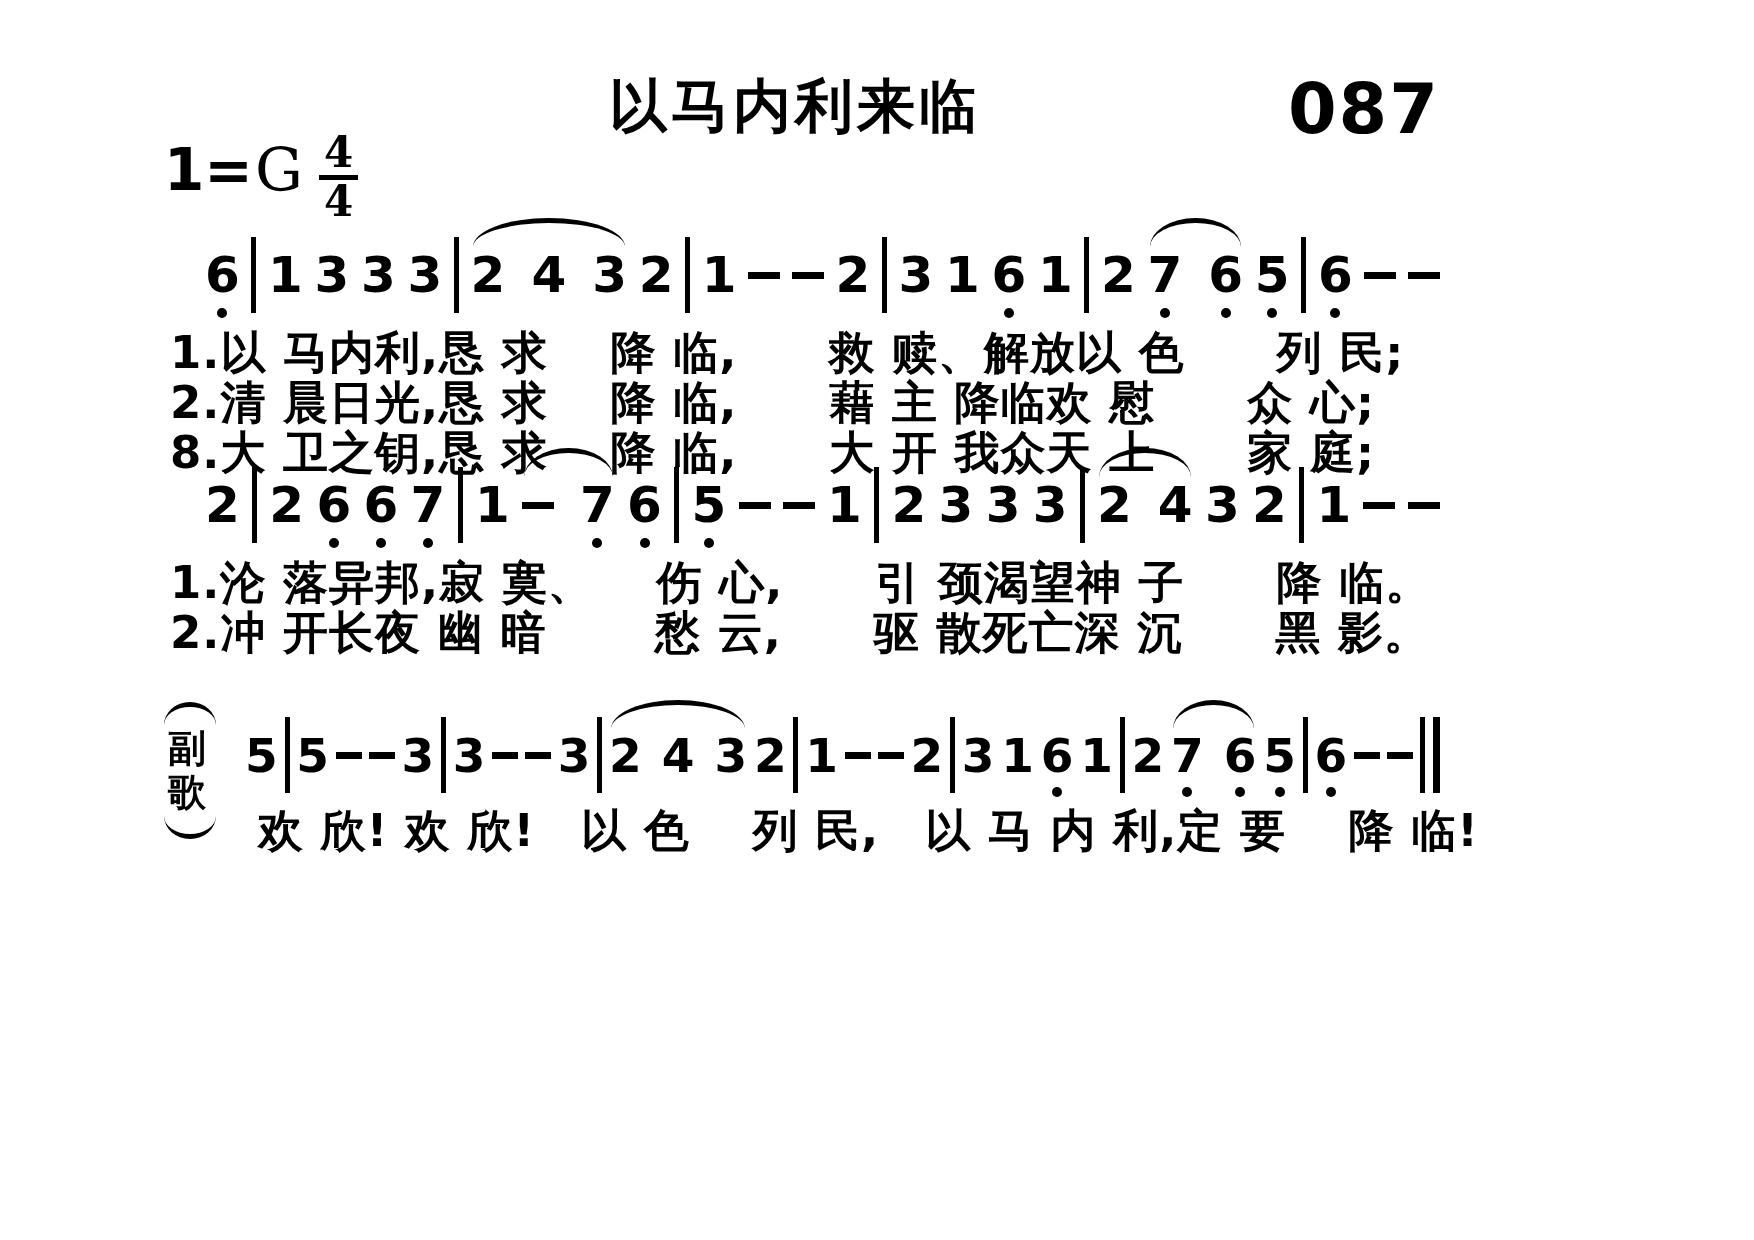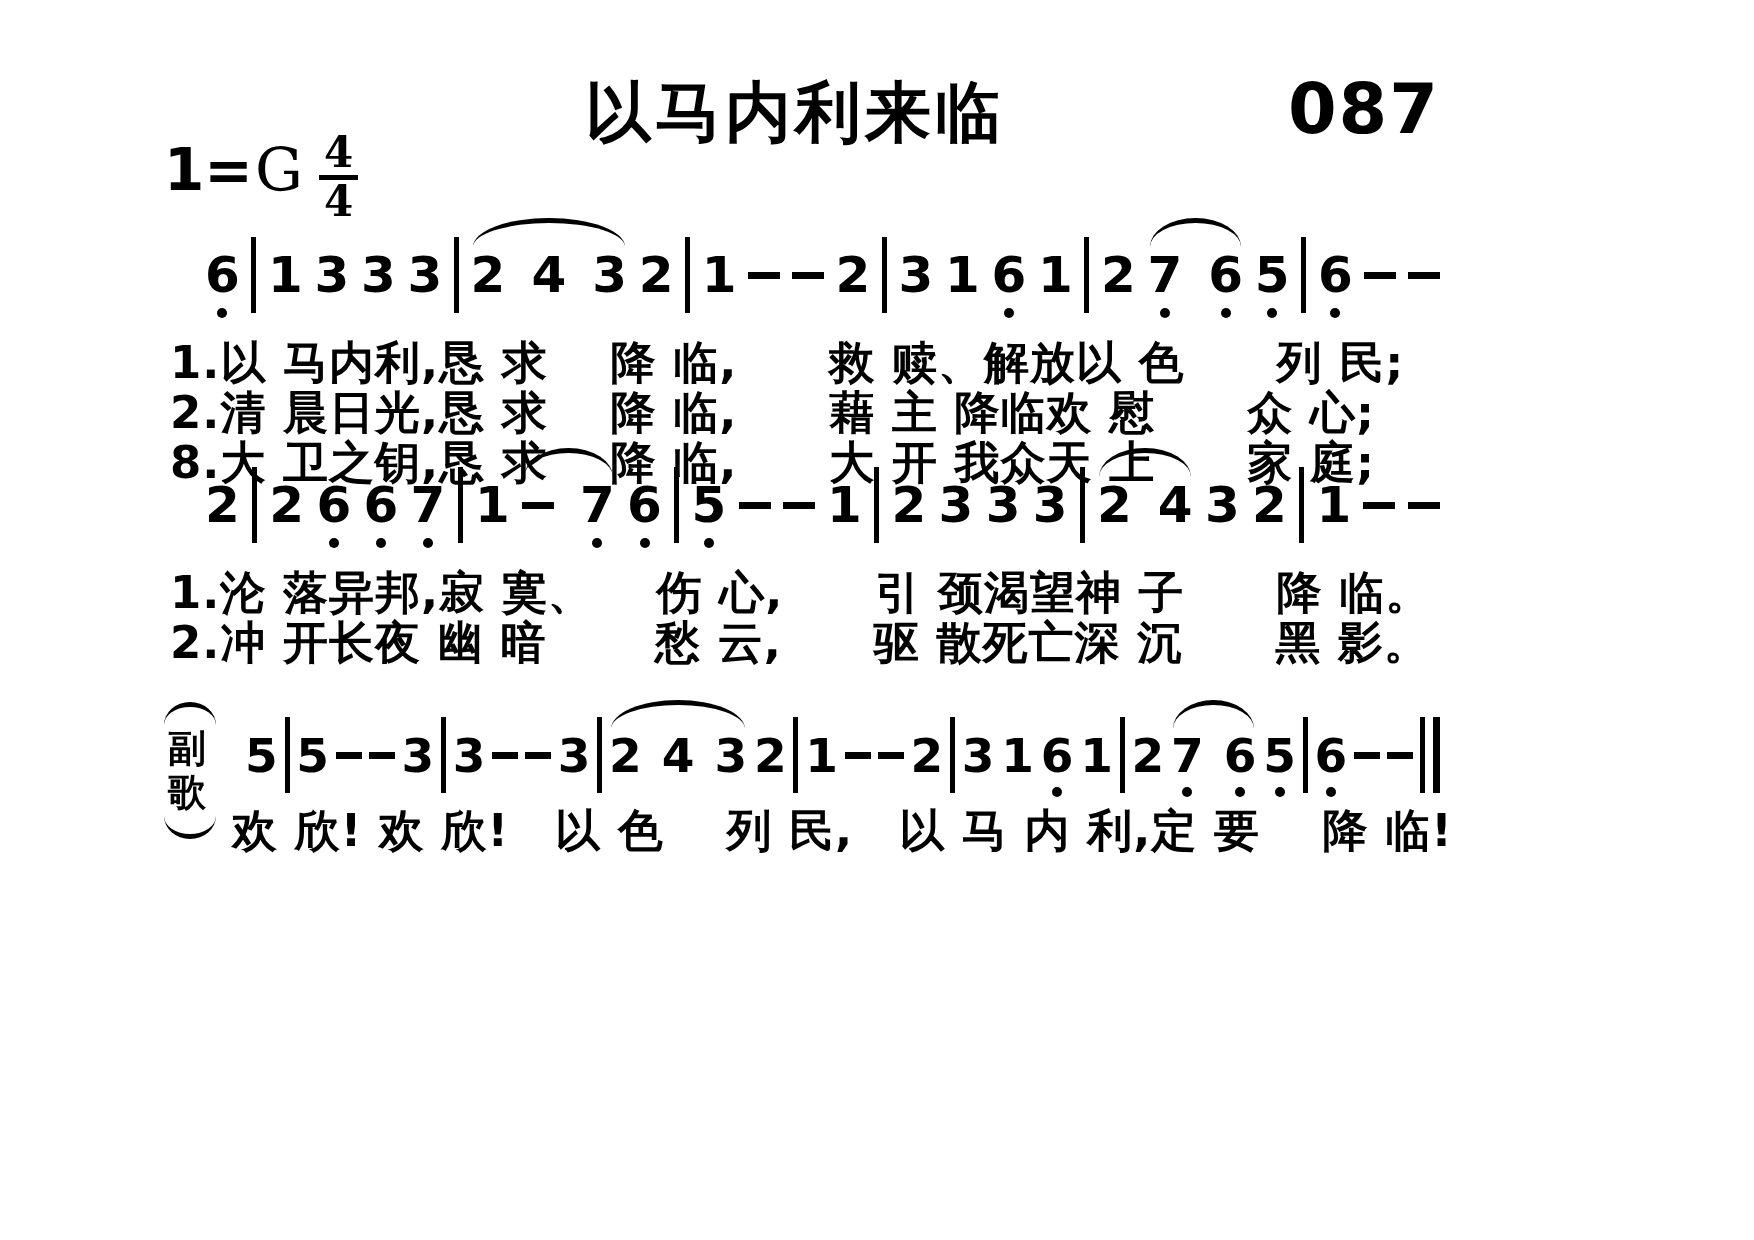--- a/index.html
+++ b/index.html
@@ -1,21 +1,21 @@
 <!DOCTYPE html>
 <html><head>
 <meta charset="utf-8">
 <style>
   html,body{margin:0;padding:0;background:#fff;}
   .sheet{position:relative;width:1754px;height:1240px;background:#ffffff;color:#000;
          font-family:"DejaVu Sans","Liberation Sans",sans-serif;overflow:hidden;}
   .content{position:absolute;left:150px;top:0;width:1290px;height:100%;}
 
   .title{position:absolute;top:68px;left:0;width:100%;text-align:center;
-         font-size:66px;font-weight:bold;letter-spacing:4px;}
+         font-size:58px;font-weight:bold;letter-spacing:4px;}
   .number{position:absolute;top:68px;right:0;font-size:70px;font-weight:bold;letter-spacing:2px;}
 
   .keysig{position:absolute;top:126px;left:14px;display:flex;align-items:center;font-weight:bold;}
   .kp{font-size:58px;}
   .kl{font-family:"DejaVu Serif","Liberation Serif",serif;font-size:60px;font-weight:normal;margin-left:2px;}
   .frac{display:flex;flex-direction:column;align-items:center;margin-left:16px;
         font-family:"DejaVu Serif","Liberation Serif",serif;font-size:42px;line-height:38px;
         font-weight:bold;transform:translateY(8px);}
   .ft{border-bottom:5px solid #000;padding:0 5px 3px;}
   .fb{padding-top:3px;}
@@ -36,22 +36,22 @@
   .s3 .dashnote{width:26px;}
   .bar{width:5px;height:76px;background:#000;}
   .fbar{display:flex;gap:8px;}
   .fbar i{display:block;width:5px;height:76px;background:#000;}
   .fbar i:last-child{width:7px;}
   .slurgrp{display:flex;position:relative;gap:26px;align-items:center;}
   .s3 .slurgrp{gap:20px;}
   .slurgrp::before{content:"";position:absolute;left:2px;right:2px;top:-32px;height:24px;
                    border-top:5px solid #000;border-radius:50% 50% 0 0/100% 100% 0 0;}
 
-  .lyrics{margin-left:20px;margin-top:20px;}
-  .s3 .lyrics{margin-left:82px;margin-top:8px;}
+  .lyrics{margin-left:20px;margin-top:10px;}
+  .s3 .lyrics{margin-left:108px;margin-top:8px;}
   .lyr{font-size:45px;font-weight:bold;line-height:50px;white-space:pre;letter-spacing:1px;}
 
   .chorus-label{position:absolute;left:0;top:-10px;width:80px;display:flex;
                 flex-direction:column;align-items:center;}
   .clab{width:44px;font-size:38px;font-weight:bold;line-height:1.15;
         word-break:break-all;text-align:left;white-space:normal;}
   .arc{width:52px;height:18px;}
   .arc.top{border-top:5px solid #000;border-radius:50% 50% 0 0/100% 100% 0 0;margin-bottom:2px;}
   .arc.bot{border-bottom:5px solid #000;border-radius:0 0 50% 50%/0 0 100% 100%;margin-top:2px;}
 </style>

